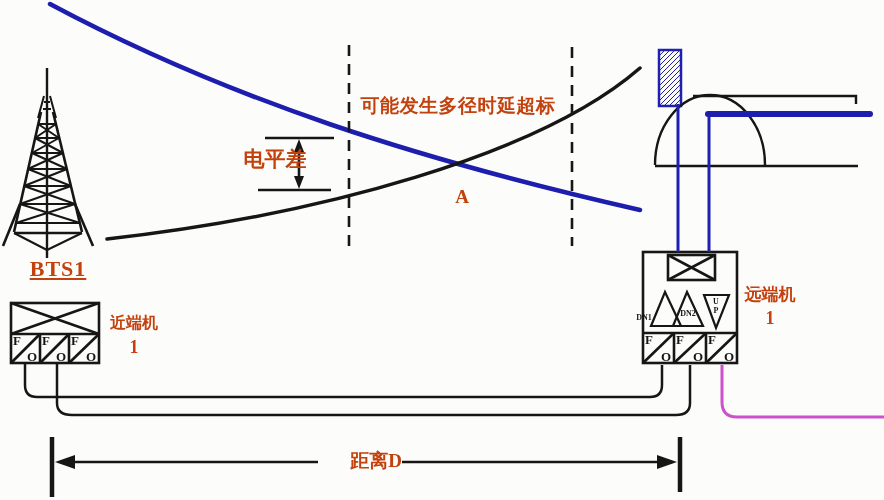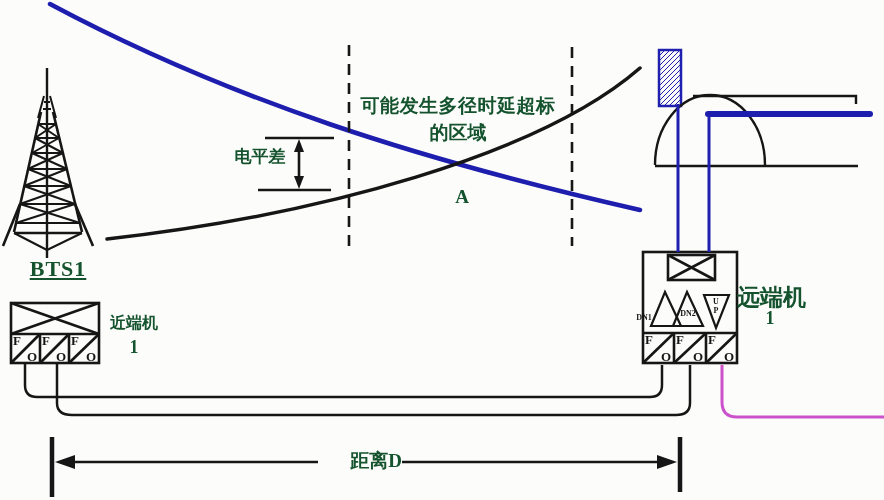--- a/index.html
+++ b/index.html
@@ -2,21 +2,21 @@
 <html><head>
 <meta charset="utf-8">
 <style>
   html,body{margin:0;padding:0;background:#ffffff;}
   #stage{
     position:relative;width:884px;height:500px;background:#fcfcfb;overflow:hidden;
     font-family:"Liberation Serif","DejaVu Serif",serif;
   }
   #stage svg{position:absolute;left:0;top:0;}
   .lbl{
-    position:absolute;font-weight:bold;color:#14532d;text-align:center;
+    position:absolute;font-weight:bold;color:#c2410c;text-align:center;
     line-height:1.15;white-space:nowrap;
   }
   .fo-cell{position:absolute;}
   .fo-cell .f{position:absolute;left:2px;top:-1px;font-size:13px;font-weight:bold;color:#161616;}
   .fo-cell .o{position:absolute;right:3px;bottom:-2px;font-size:13px;font-weight:bold;color:#161616;}
   .tinylbl{position:absolute;font-weight:bold;color:#161616;text-align:center;line-height:1;}
 </style>
 </head>
 <body>
 
@@ -123,30 +123,29 @@
       <line x1="60" y1="462" x2="318" y2="462" stroke="#161616" stroke-width="2.4"></line>
       <line x1="402" y1="462" x2="672" y2="462" stroke="#161616" stroke-width="2.4"></line>
       <polygon points="55,462 75,455 75,469" fill="#161616"></polygon>
       <polygon points="677,462 657,455 657,469" fill="#161616"></polygon>
     </g>
   </svg>
 
   <div class="lbl" style="left:20px;top:256px;width:76px;font-size:22px;letter-spacing:1px;text-decoration:underline;">BTS1</div>
 
   <div class="lbl" style="left:352px;top:95px;width:212px;font-size:19px;letter-spacing:0.5px;">可能发生多径时延超标</div>
-  <div class="lbl" style="left:352px;top:122px;width:212px;font-size:19px;">的区域</div>
 
-  <div class="lbl" style="left:226px;top:147px;width:68px;font-size:17px;">电平差</div>
+  <div class="lbl" style="left:241px;top:147px;width:68px;font-size:21px;">电平差</div>
 
   <div class="lbl" style="left:448px;top:186px;width:28px;font-size:19px;">A</div>
 
   <div class="lbl" style="left:102px;top:314px;width:64px;font-size:16px;">近端机</div>
   <div class="lbl" style="left:102px;top:337px;width:64px;font-size:18px;">1</div>
 
-  <div class="lbl" style="left:737px;top:285px;width:66px;font-size:23px;">远端机</div>
+  <div class="lbl" style="left:737px;top:285px;width:66px;font-size:17px;">远端机</div>
   <div class="lbl" style="left:737px;top:308px;width:66px;font-size:18px;">1</div>
 
   <div class="lbl" style="left:336px;top:450px;width:80px;font-size:19px;">距离D</div>
 
   <div class="tinylbl" style="left:633px;top:314px;width:22px;font-size:8px;">DN1</div>
   <div class="tinylbl" style="left:677px;top:310px;width:22px;font-size:8px;">DN2</div>
   <div class="tinylbl" style="left:705px;top:298px;width:22px;font-size:8px;">U</div>
   <div class="tinylbl" style="left:705px;top:307px;width:22px;font-size:8px;">P</div>
 
   <div class="fo-cell" style="left:11px;top:334px;width:29px;height:29px;">

